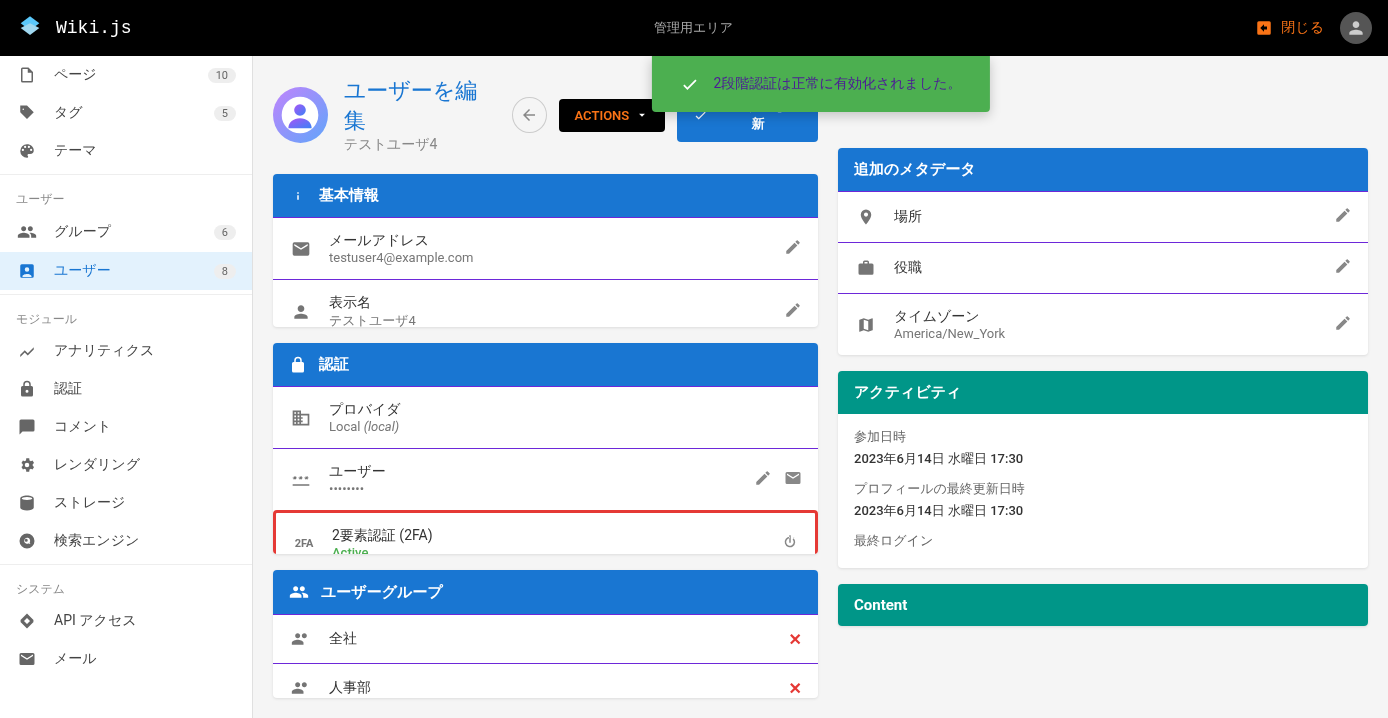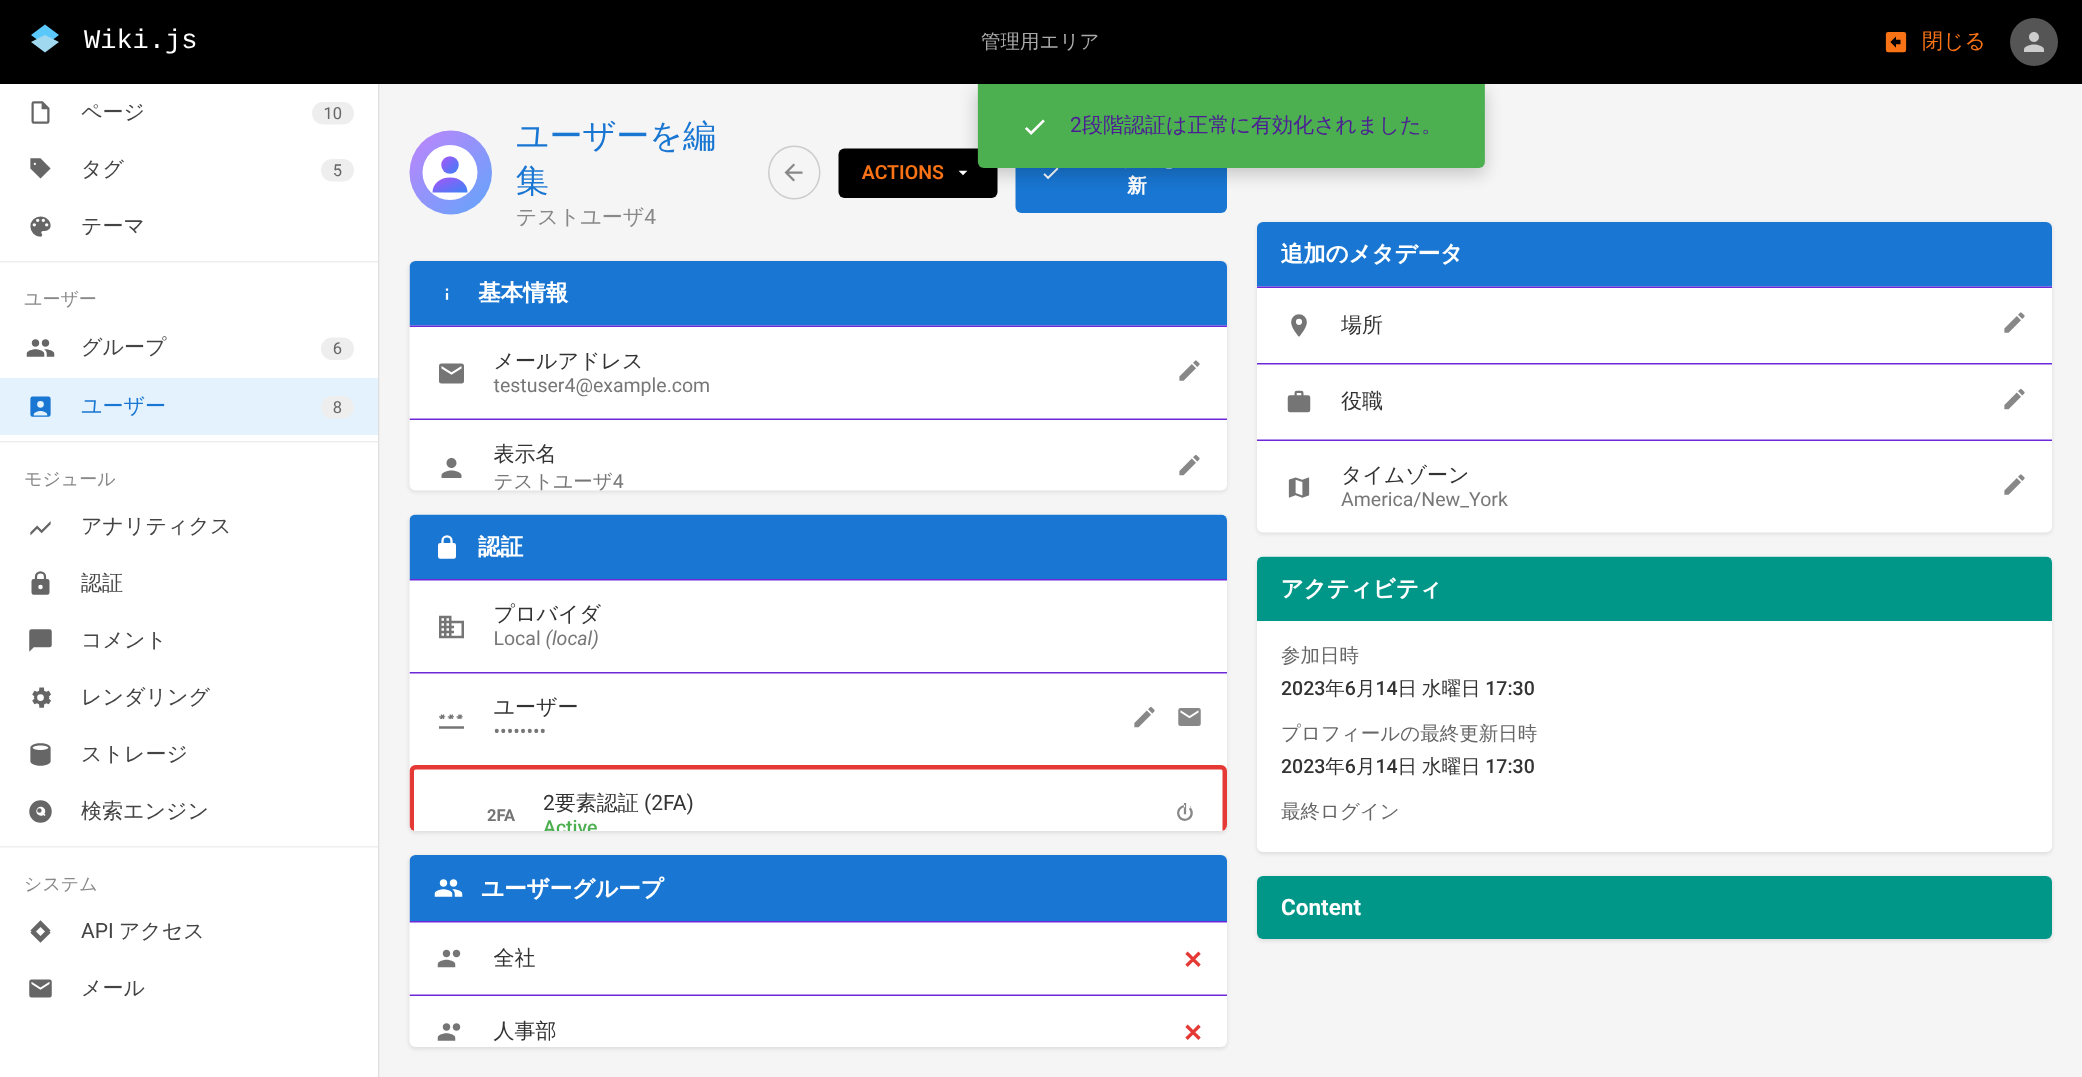--- a/index.html
+++ b/index.html
@@ -33,21 +33,21 @@
 .header-actions { margin-left: auto; display: flex; align-items: center; gap: 12px; }
 .back-circle { width: 36px; height: 36px; border-radius: 50%; border: 1px solid #ccc; display:flex; align-items:center; justify-content:center; color:#888; cursor:pointer; }
 .btn { padding: 9px 16px; border-radius: 4px; font-size: 13px; font-weight: 600; cursor: pointer; display: flex; align-items: center; gap: 6px; border: none; }
 .btn-dark { background: #000; color: #f97316; }
 .btn-blue { background: #1976d2; color: #fff; }
 .card { background: #fff; border-radius: 4px; box-shadow: 0 1px 3px rgba(0,0,0,0.1); overflow: hidden; }
 .card-head { padding: 12px 16px; color: #fff; font-size: 15px; font-weight: 700; display: flex; align-items: center; gap: 12px; }
 .card-head.blue { background: #1976d2; }
 .card-head.teal { background: #009688; }
 .row { display: flex; align-items: center; padding: 14px 16px; border-top: 1px solid #6d28d9; gap: 16px; }
-.row:first-of-type { border-top: none; margin-left: 30px; }
+.row:first-of-type { border-top: none; }
 .row-icon { width: 24px; color: #757575; display:flex; justify-content:center; font-size: 11px; font-weight: bold; }
 .row-body { flex: 1; }
 .row-label { font-size: 14px; color: #333; }
 .row-value { font-size: 13px; color: #777; }
 .row-value.green { color: #4caf50; font-weight: 500; }
 .row-actions { display: flex; gap: 12px; color: #888; }
 .row-actions span { cursor: pointer; }
 .highlight-box { border: 3px solid #e53935; border-radius: 4px; }
 .activity-body { padding: 14px 16px; font-size: 13px; color: #666; }
 .activity-body .al { margin-bottom: 4px; }

